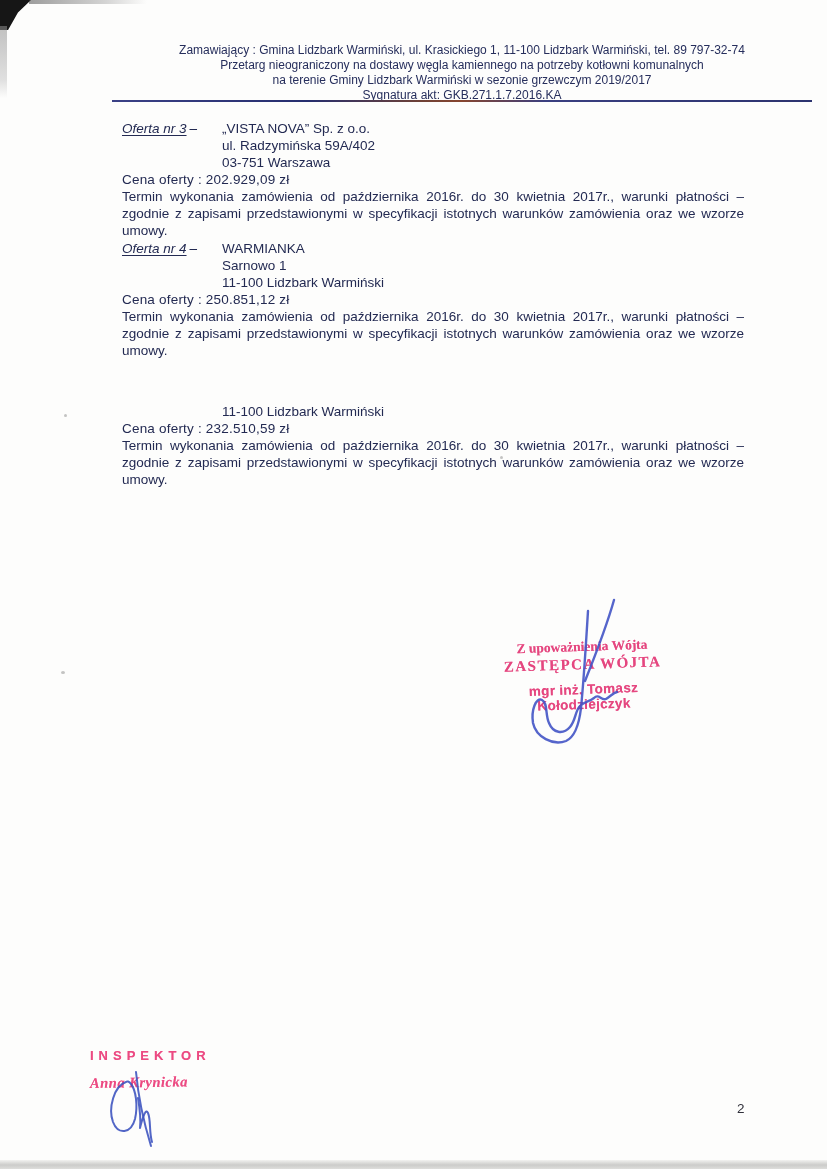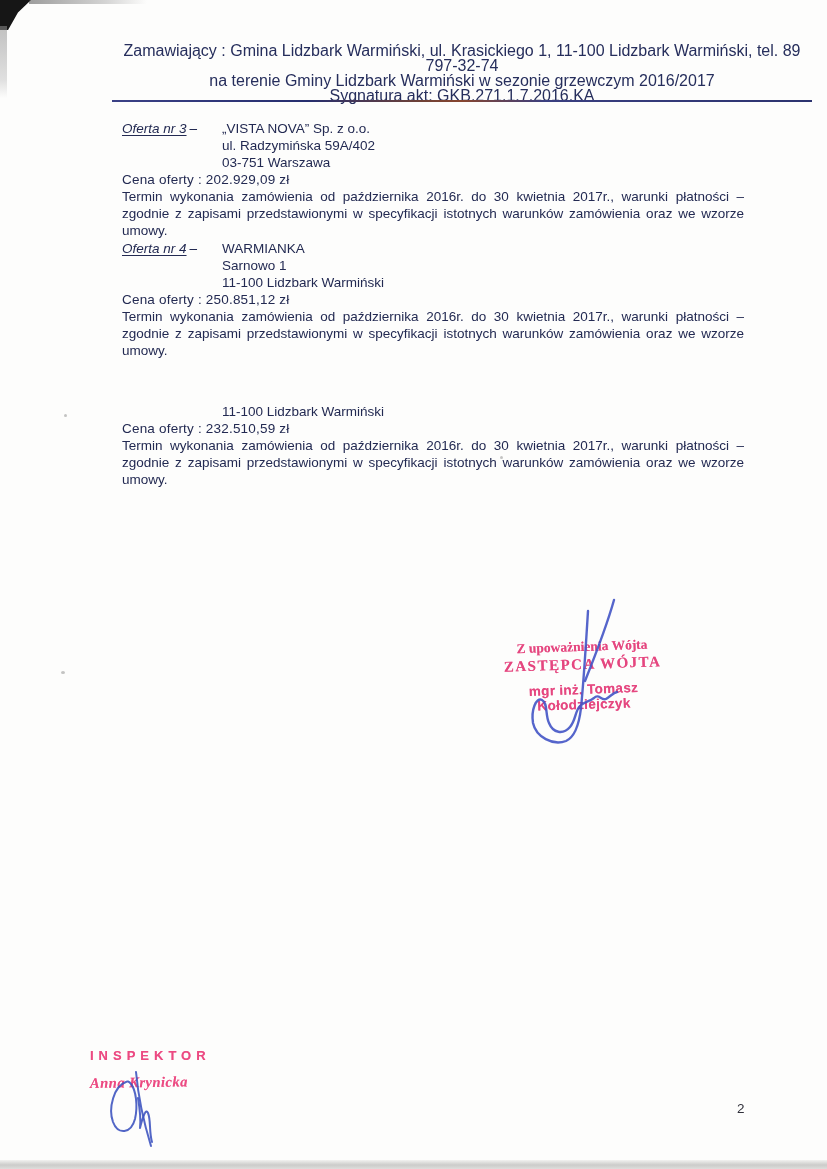--- a/index.html
+++ b/index.html
@@ -14,21 +14,21 @@
   .edge-left{position:absolute;top:26px;left:0;width:7px;height:72px;
     background:linear-gradient(180deg,#8f8f8f,#c8c8c8 75%,rgba(255,255,255,0));opacity:.55;}
   .edge-top{position:absolute;top:0;left:29px;width:118px;height:4px;
     background:linear-gradient(90deg,#3e3e3e,#ababab 65%,rgba(255,255,255,0));opacity:.5;}
   .bottom-band{position:absolute;left:0;top:1160px;width:827px;height:9px;
     background:linear-gradient(180deg,#f0f0ee,#c3c3c1 55%,#d8d8d6);opacity:.85;}
   .speck{position:absolute;border-radius:50%;background:#6b6b6b;opacity:.4;}
 
   
   .doc-header{position:absolute;left:112px;top:43px;width:700px;text-align:center;
-    font-size:16px;line-height:15px;color:#262e5c;}
+    font-size:12px;line-height:15px;color:#262e5c;}
   .header-rule{position:absolute;left:112px;top:100px;width:700px;height:2px;
     background:linear-gradient(90deg,#3b4186 0%,#262e6e 28%,#6e4136 44%,#87452f 50%,#3a3f80 62%,#2c336f 100%);}
 
   
   .offer{position:absolute;left:122px;width:622px;font-size:13.5px;line-height:17px;}
   .offer .line{white-space:nowrap;}
   .offer-label{display:inline-block;width:100px;font-style:italic;}
   .ul{text-decoration:underline;text-underline-offset:2px;}
   .dash{margin-left:3px;}
   .indent{margin-left:100px;}
@@ -64,21 +64,22 @@
   <div class="corner-blob"></div>
   <div class="edge-left"></div>
   <div class="edge-top"></div>
   <div class="bottom-band"></div>
   <div class="speck" style="left:64px;top:414px;width:3px;height:3px;"></div>
   <div class="speck" style="left:61px;top:671px;width:4px;height:3px;"></div>
   <div class="speck" style="left:500px;top:456px;width:3px;height:3px;"></div>
 
   <div class="doc-header">
     <div>Zamawiający : Gmina Lidzbark Warmiński, ul. Krasickiego 1, 11-100 Lidzbark Warmiński, tel. 89 797-32-74</div>
-    <div>na terenie Gminy Lidzbark Warmiński w sezonie grzewczym 2016/2017</div>
+    <div>Przetarg nieograniczony na dostawy węgla kamiennego na potrzeby kotłowni komunalnych</div>
+    <div>na terenie Gminy Lidzbark Warmiński w sezonie grzewczym 2019/2017</div>
     <div>Sygnatura akt: GKB.271.1.7.2016.KA</div>
   </div>
   <div class="header-rule"></div>
 
   <div class="offer" style="top:120px;">
     <div class="line">
       <span class="offer-label"><span class="ul">Oferta nr 3</span><span class="dash">–</span></span><span>„VISTA  NOVA” Sp. z o.o.</span>
     </div>
     <div class="line indent">ul. Radzymińska 59A/402</div>
     <div class="line indent">03-751 Warszawa</div>

